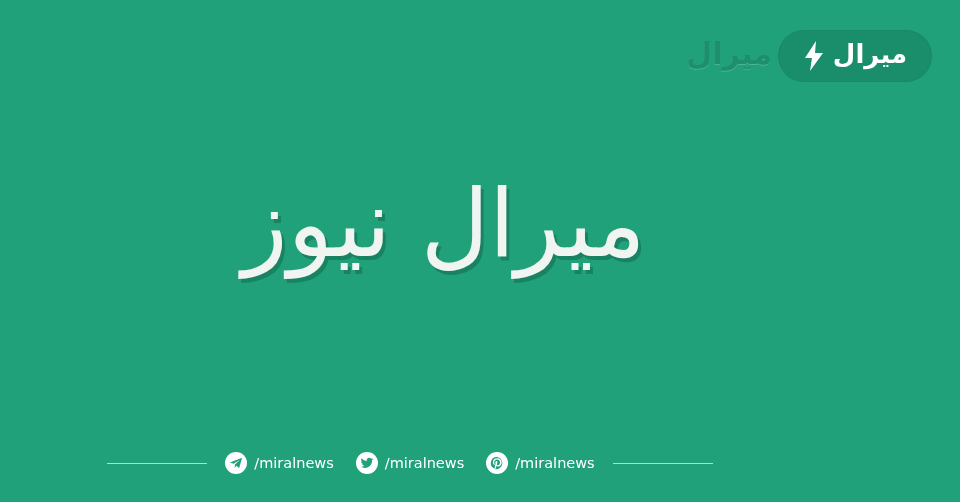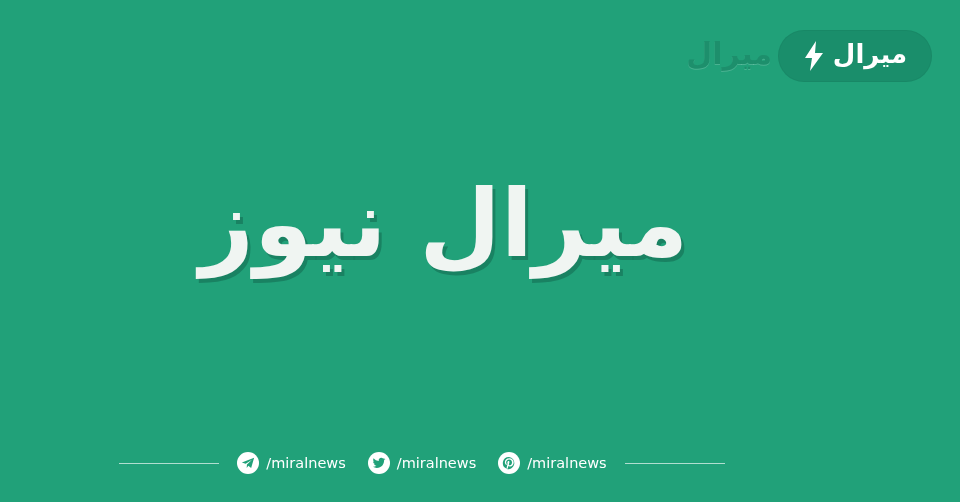--- a/index.html
+++ b/index.html
@@ -70,21 +70,21 @@
   }
   
   .headline {
     position: absolute;
     top: 168px;
     left: 0;
     width: 888px;
     text-align: center;
     font-family: "DejaVu Sans", sans-serif;
     font-size: 94px;
-    font-weight: bold;
+    font-weight: normal;
     color: #f0f5f2;
     direction: rtl;
     line-height: 1.2;
     text-shadow: 3px 4px 0 rgba(24,124,94,0.85);
     white-space: nowrap;
   }
   
   .description {
     position: absolute;
     top: 348px;
@@ -95,21 +95,21 @@
     font-family: "DejaVu Sans", sans-serif;
     font-size: 20px;
     font-weight: bold;
     color: #ffffff;
     line-height: 1.45;
   }
   
   .footer {
     position: absolute;
     bottom: 28px;
-    left: 12px;
+    left: 0;
     width: 820px;
     display: flex;
     align-items: center;
     justify-content: center;
   }
   .rule {
     width: 100px;
     height: 1px;
     background: rgba(255,255,255,0.65);
     flex: none;

